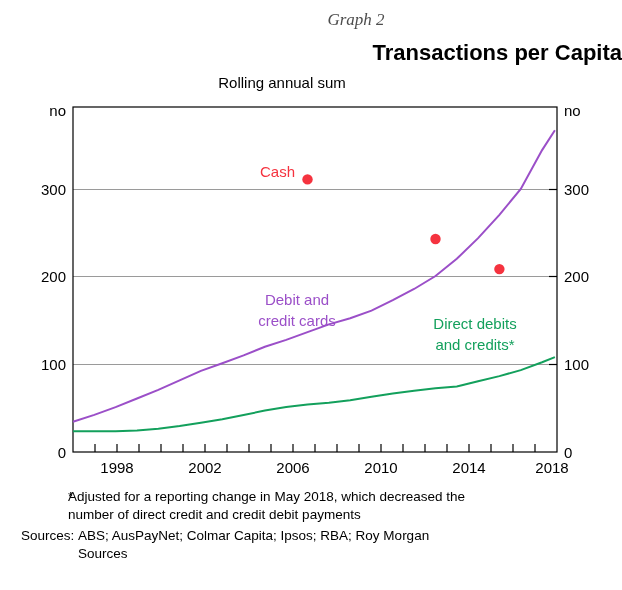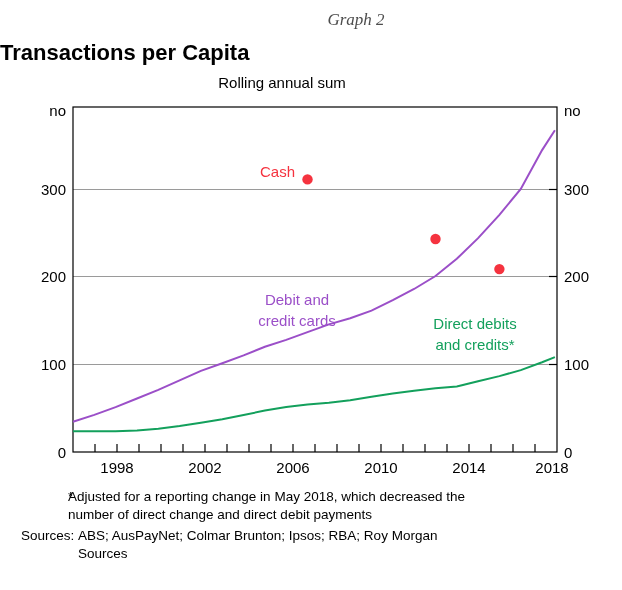--- a/index.html
+++ b/index.html
@@ -30,21 +30,21 @@
     font-style: italic;
     color: #4d4d4d;
     font-family: "Liberation Serif", serif;
     margin-left: 45px;
   }
   .main-title {
     position: absolute;
     top: 40px;
     left: 0;
     width: 622px;
-    text-align: left;
+    text-align: right;
     font-size: 22px;
     font-weight: bold;
     letter-spacing: 0px;
   }
   .subtitle {
     position: absolute;
     top: 74px;
     left: 0;
     width: 564px;
     text-align: center;
@@ -181,25 +181,25 @@
     <text class="axis-text" x="381" y="473" text-anchor="middle">2010</text>
     <text class="axis-text" x="469" y="473" text-anchor="middle">2014</text>
     <text class="axis-text" x="552" y="473" text-anchor="middle">2018</text>
   </svg>
 
   <div class="footnotes">
     <div class="fn-row">
       <span class="fn-marker">*</span>
       <span class="fn-text">
         <span>Adjusted for a reporting change in May 2018, which decreased the</span>
-        <span class="cont">number of direct change and direct debit payments</span>
+        <span class="cont">number of direct credit and credit debit payments</span>
       </span>
     </div>
     <div class="fn-row">
       <span class="fn-marker sources">Sources:</span>
       <span class="fn-text">
-        <span>ABS; AusPayNet; Colmar Brunton; Ipsos; RBA; Roy Morgan</span>
+        <span>ABS; AusPayNet; Colmar Capita; Ipsos; RBA; Roy Morgan</span>
         <span class="cont">Sources</span>
       </span>
     </div>
   </div>
 
 </div>
 
 </body></html>

